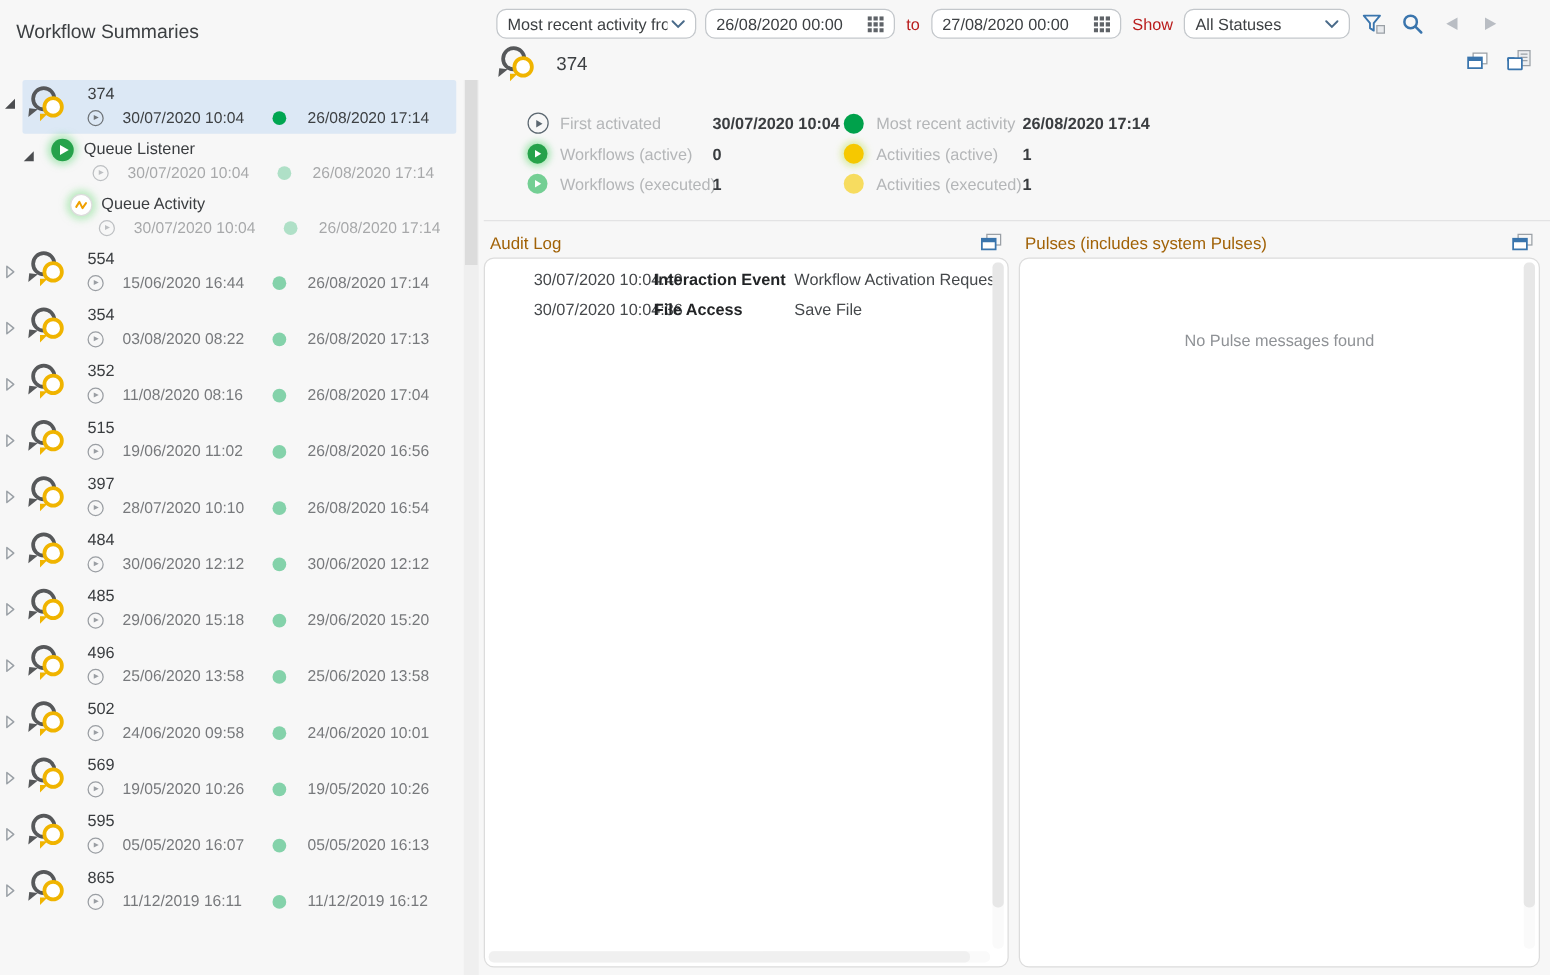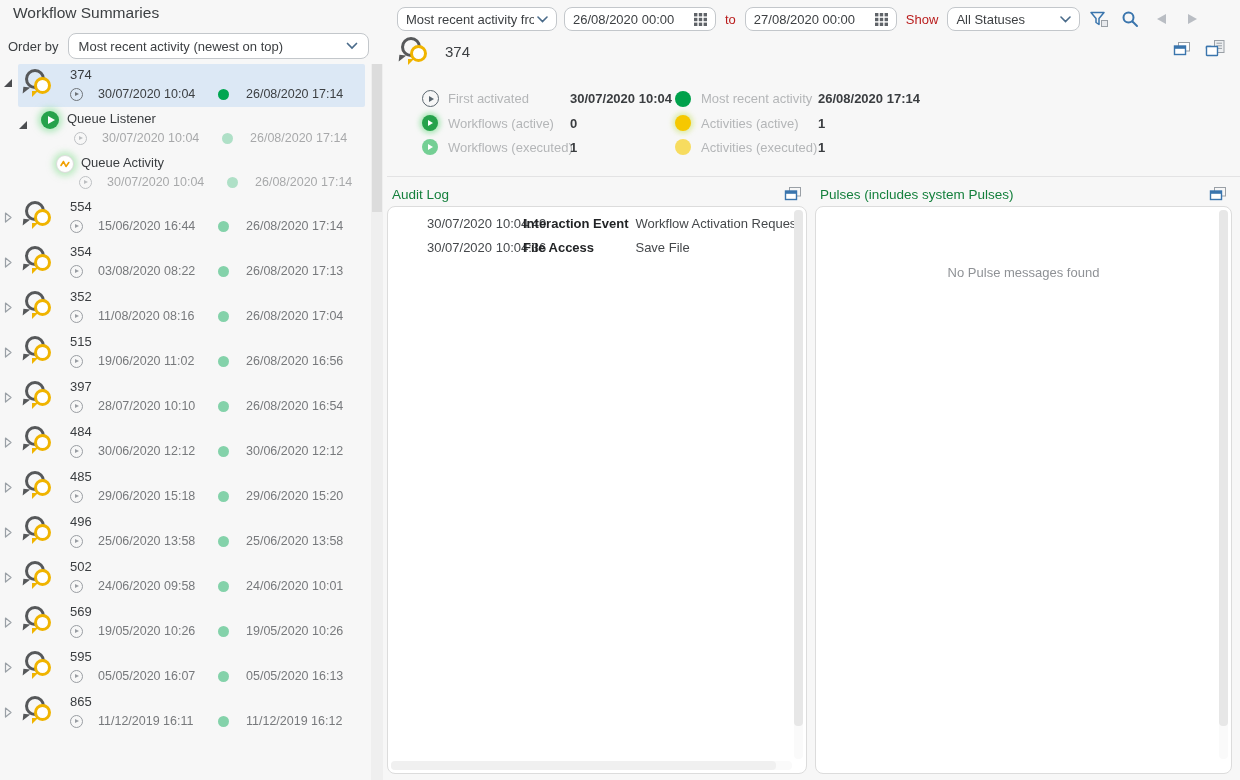--- a/index.html
+++ b/index.html
@@ -3,21 +3,21 @@
 <meta charset="utf-8">
 <style>
   * { margin:0; padding:0; box-sizing:border-box; }
   html,body { width:1240px; height:780px; overflow:hidden; }
   body { font-family:"Liberation Sans", sans-serif; background:#f7f7f7; color:#3d4043; font-size:13px; }
 
   .app { display:flex; width:1240px; height:780px; }
 
   
   .left-panel { width:385px; position:relative; flex:none; }
-  .lp-title { position:absolute; left:13px; top:4px; font-size:15.5px; font-weight:500; color:#3d4043; }
+  .lp-title { position:absolute; left:13px; top:17px; font-size:15.5px; font-weight:500; color:#3d4043; }
   .order-row { position:absolute; left:8px; top:33px; display:flex; align-items:center; }
   .order-label { font-size:13px; color:#3d4043; margin-right:9px; }
   .selectbox { background:#fff; border:1px solid #c3c7cb; border-radius:8px; height:26px;
                display:flex; align-items:center; padding:0 10px; color:#3d4043; }
   .order-select { width:301px; justify-content:space-between; }
 
   .tree { position:absolute; left:0; top:62px; bottom:0; right:16px; overflow:hidden; padding-top:2px; }
   .tree-row { position:relative; height:45px; }
   .tree-row.lvl1, .tree-row.lvl2, .tree-row.selected { height:44px; }
   .sel-bg { position:absolute; left:18px; right:4px; top:0; bottom:1px; background:#dce8f5; border-radius:2px; }
@@ -108,21 +108,21 @@
   .si-act-active { background:#f6c800; box-shadow:0 0 5px 2.5px rgba(205,228,120,.6); }
   .si-act-exec { background:#f7dc5f; }
 
   .divider { height:1px; background:#e3e3e4; margin-right:0; flex:none; }
 
   .bottom { flex:1; display:flex; gap:8px; padding:5px 8px 6px 0; min-height:0; }
   .panel-col { display:flex; flex-direction:column; min-height:0; }
   .audit-col { width:420px; flex:none; }
   .pulses-col { flex:1; }
   .col-header { height:24px; display:flex; align-items:center; justify-content:space-between; padding:0 5px; flex:none; }
-  .col-title { font-size:13.5px; color:#15803d; }
+  .col-title { font-size:13.5px; color:#a16207; }
   .card { flex:1; background:#fff; border:1px solid #dcdcdc; border-radius:8px; position:relative; overflow:hidden; min-height:0; }
 
   .audit-list { position:absolute; left:7px; top:9px; right:16px; display:grid;
                 grid-template-columns:121px max-content auto; column-gap:7px; row-gap:9px; align-items:baseline; }
   .a-time { color:#45484b; white-space:nowrap;margin-left:32px; }
   .a-type { color:#222426; font-weight:700; white-space:nowrap; }
   .a-desc { color:#45484b; white-space:nowrap; }
 
   .v-scroll { position:absolute; top:3px; right:3px; bottom:14px; width:9px; background:#fafafa; border-radius:4px; }
   .v-thumb { position:absolute; left:0; right:0; top:0; height:94%; background:#e7e7e7; border-radius:4px; }
@@ -133,31 +133,20 @@
 
   svg { display:block; }
 </style>
 </head>
 <body>
 
 <div class="app">
 
   <div class="left-panel">
     <div class="lp-title">Workflow Summaries</div>
-    <div class="order-row">
-      <span class="order-label">Order by</span>
-      <div class="selectbox order-select">
-        <span>Most recent activity (newest on top)</span>
-        <span>
-          <svg width="12" height="8" viewBox="0 0 12 8">
-              <path d="M1.5,1.5 L6,6 L10.5,1.5" fill="none" stroke="#4a6b8a" stroke-width="1.7" stroke-linecap="round"></path>
-            </svg>
-        </span>
-      </div>
-    </div>
     <div class="tree">
         <div class="tree-row lvl0 selected"><span class="sel-bg"></span><span class="exp exp-open"></span><span class="node-icon wf-icon"><span class="wf-g"></span><span class="wf-gt"></span><span class="wf-y"></span><span class="wf-yt"></span></span><div class="node-title">374</div><div class="node-dates">
             <span class="play-badge">
               <span class="pb-tri"></span>
             </span>
             <span class="d1">30/07/2020 10:04</span>
             <span class="dot"></span>
             <span class="d2">26/08/2020 17:14</span>
           </div></div>
         <div class="tree-row lvl1">

